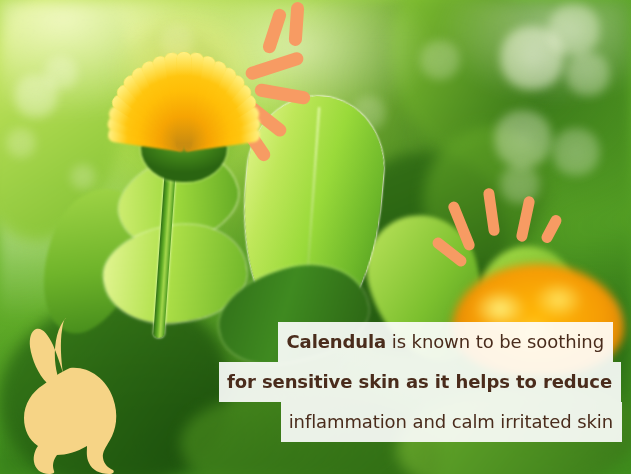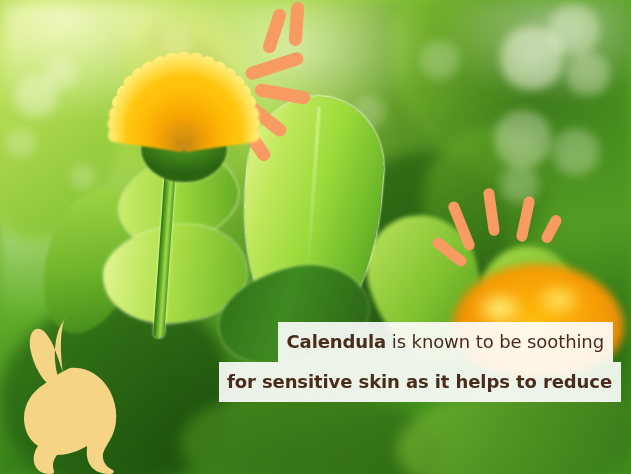--- a/index.html
+++ b/index.html
@@ -316,15 +316,16 @@
         C 10 88, 18 76, 29 69
         C 36 64, 46 56, 56 52 Z" fill="#f6d486"></path>
     </svg>
   </div>
 
   <div id="caption">
     <div class="cap-line" id="cap-line-1">
       <b>Calendula</b><span> is known to be soothing</span>
     </div>
     <div class="cap-line" id="cap-line-2">for sensitive skin as it helps to reduce</div>
+    <div class="cap-line" id="cap-line-3">inflammation and calm irritated skin</div>
   </div>
 
 </div>
 
 </body></html>

